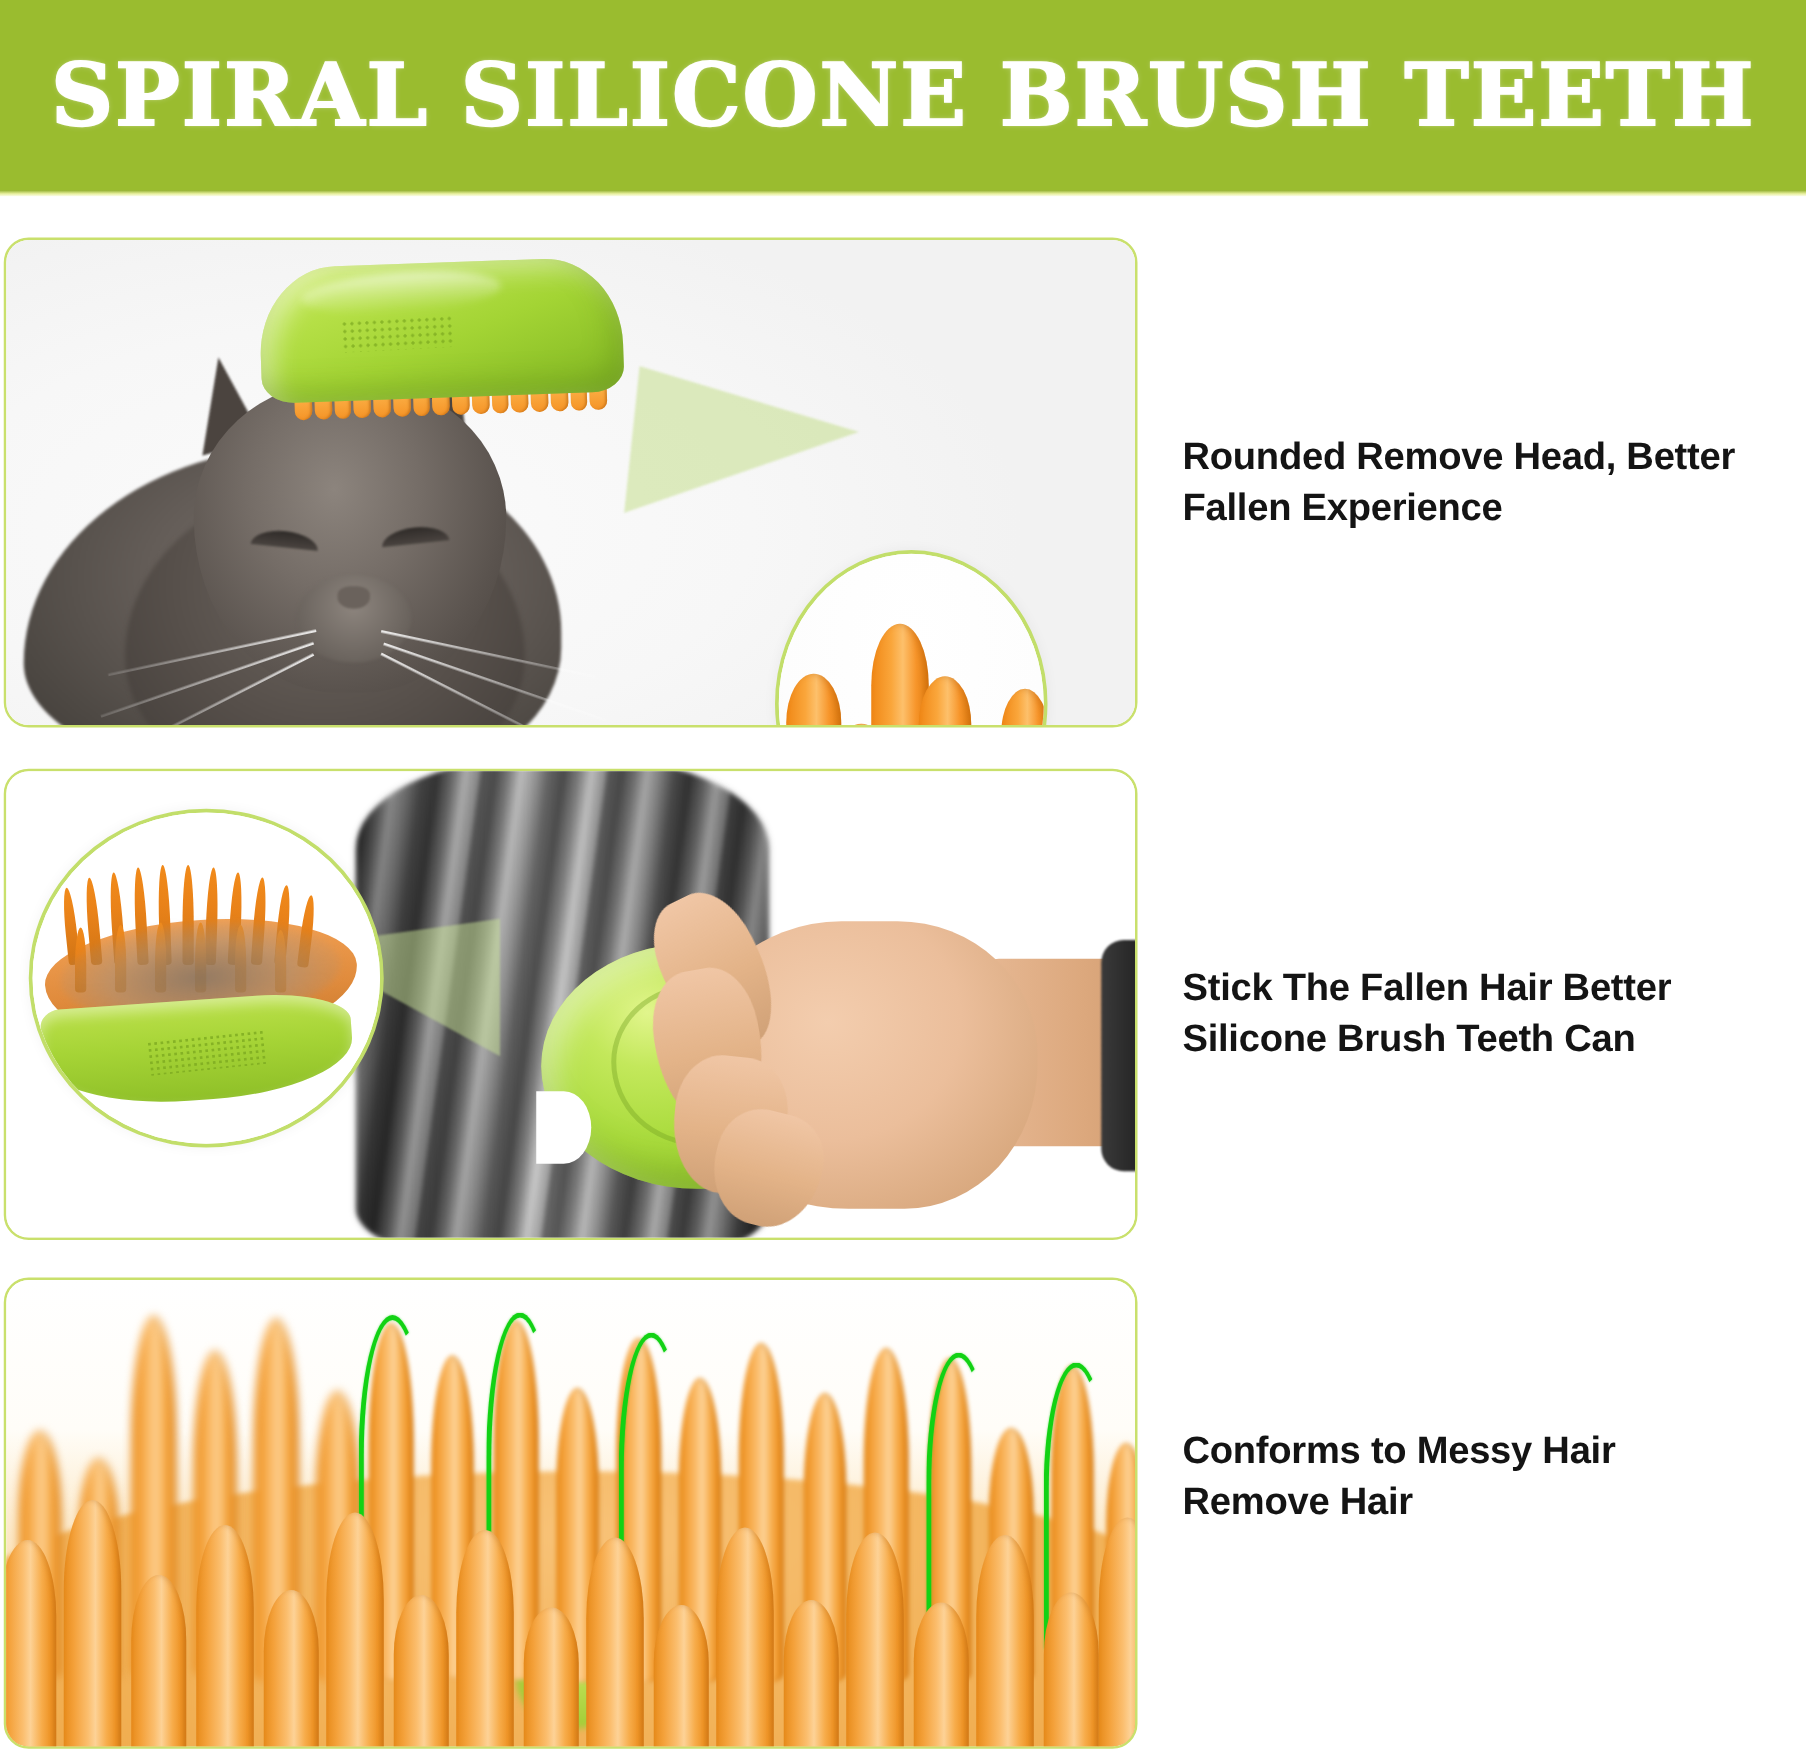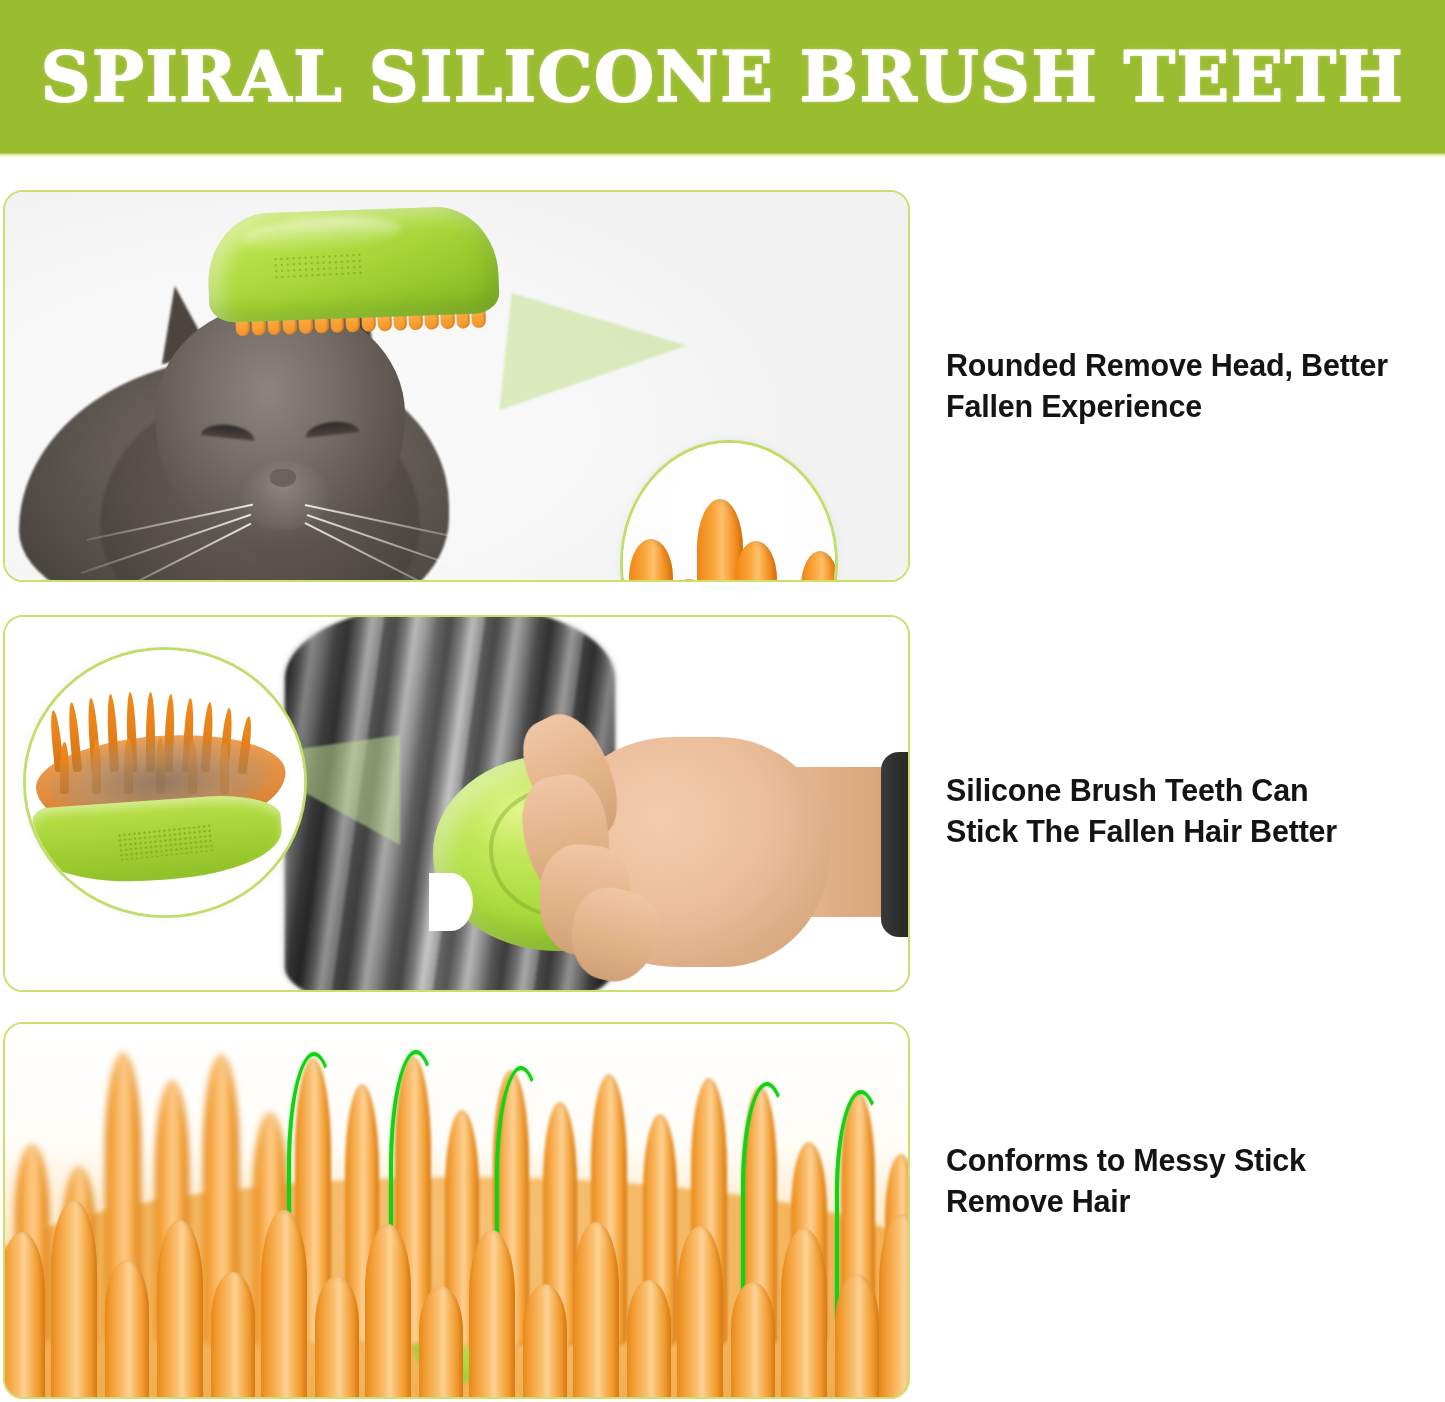--- a/index.html
+++ b/index.html
@@ -587,22 +587,22 @@
 
     <div class="p2-hand-palm"></div>
     <div class="p2-finger" style="left:528px; top:96px;  width:78px; height:130px; transform:rotate(-26deg);"></div>
     <div class="p2-finger" style="left:520px; top:158px; width:84px; height:126px; transform:rotate(-10deg);"></div>
     <div class="p2-finger" style="left:534px; top:228px; width:90px; height:110px; transform:rotate(6deg);"></div>
     <div class="p2-finger" style="left:566px; top:272px; width:86px; height:92px;  transform:rotate(14deg);"></div>
   </div>
 </div>
 
 <div class="caption" id="caption-2">
+  <div>Stick The Fallen Hair Better</div>
   <div>Silicone Brush Teeth Can</div>
-  <div>Stick The Fallen Hair Better</div>
 </div>
 
 <div class="panel" id="panel-3">
   <div class="panel-art">
     <div class="p3-bg"></div>
     <div class="p3-base"></div>
     <div class="p3-green-glimpse"></div>
 
     <div class="p3-tooth blur2" style="left:10px;  top:120px; width:34px; height:200px;"></div>
     <div class="p3-tooth blur2" style="left:58px;  top:142px; width:32px; height:180px;"></div>
@@ -645,15 +645,15 @@
     <div class="p3-tooth" style="left:622px;top:256px; width:44px; height:140px;"></div>
     <div class="p3-tooth" style="left:672px;top:202px; width:46px; height:194px;"></div>
     <div class="p3-tooth" style="left:726px;top:258px; width:44px; height:138px;"></div>
     <div class="p3-tooth" style="left:776px;top:204px; width:46px; height:192px;"></div>
     <div class="p3-tooth" style="left:830px;top:250px; width:44px; height:146px;"></div>
     <div class="p3-tooth" style="left:874px;top:190px; width:46px; height:206px;"></div>
   </div>
 </div>
 
 <div class="caption" id="caption-3">
-  <div>Conforms to Messy Stick</div>
+  <div>Conforms to Messy Hair</div>
   <div>Remove Hair</div>
 </div>
 
 </body></html>

